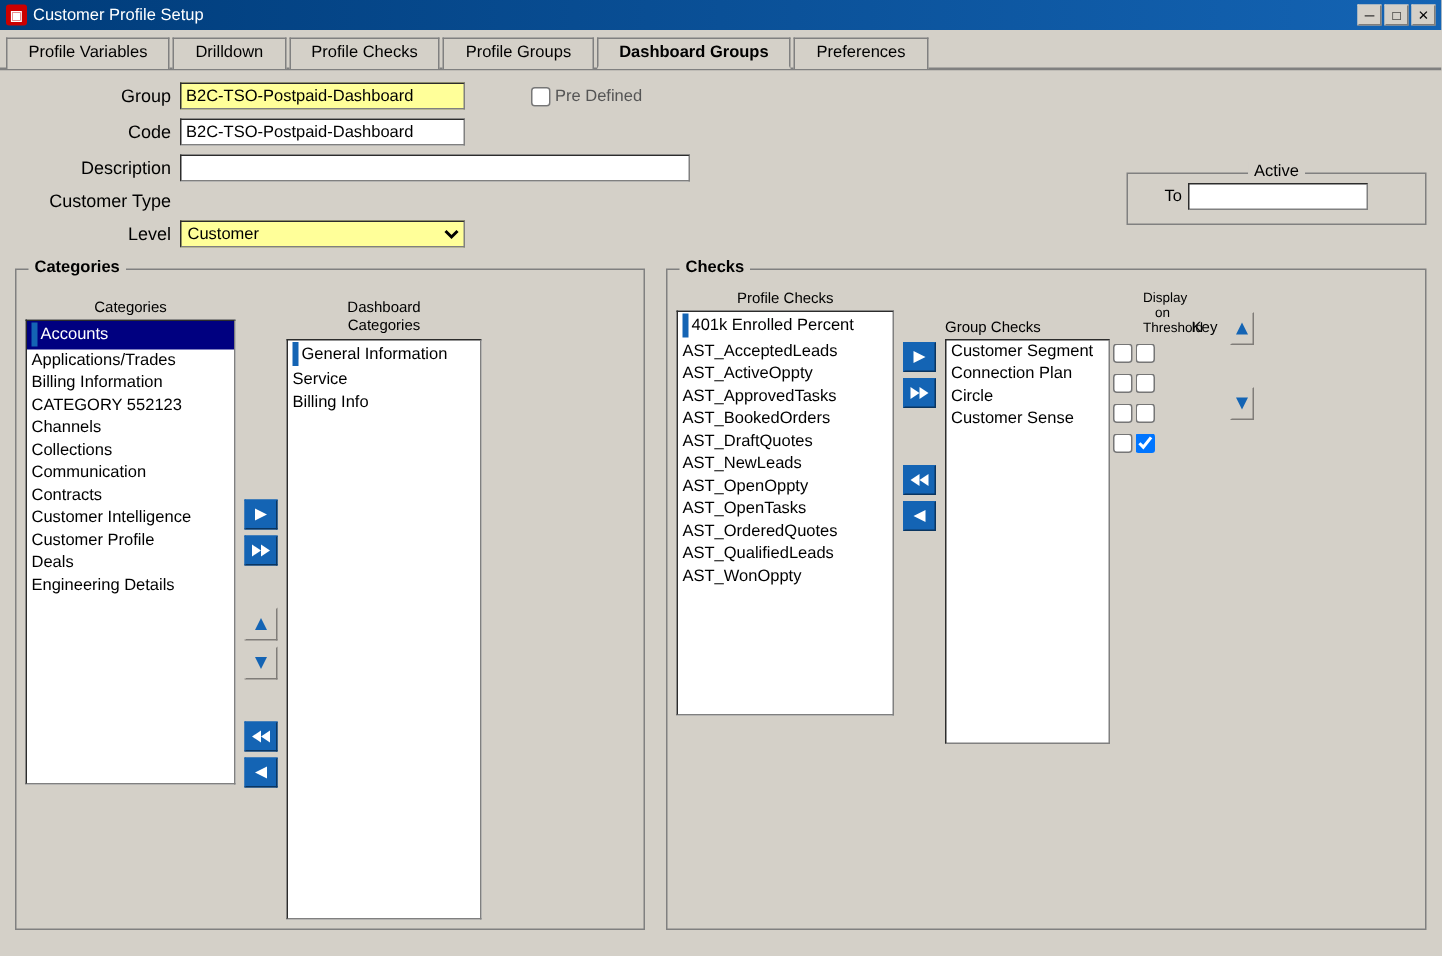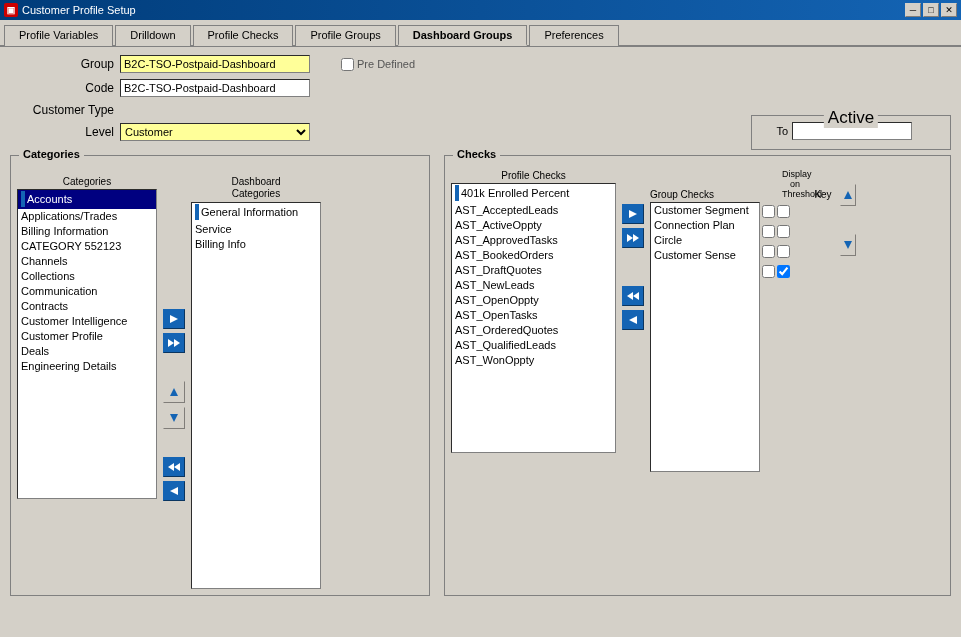--- a/index.html
+++ b/index.html
@@ -109,21 +109,21 @@
       top: 68px;
       width: 200px;
     }
     .active-box-title {
       position: absolute;
       top: -8px;
       left: 50%;
       transform: translateX(-50%);
       background: #d4d0c8;
       padding: 0 4px;
-      font-size: 17px;
+      font-size: 11px;
     }
     .active-row {
       display: flex;
       align-items: center;
       margin-bottom: 3px;
     }
     .active-label { width: 30px; text-align: right; padding-right: 4px; font-size: 11px; }
     .active-input { background: white; border: 1px inset #808080; height: 18px; width: 120px; }
     .sections-row {
       display: flex;
@@ -221,21 +221,21 @@
       background: white;
       border: 1px inset #808080;
       height: 18px;
       width: 130px;
       font-size: 11px;
       padding: 1px 3px;
     }
     .checks-list-box {
       border: 1px inset #808080;
       background: white;
-      width: 165px;
+      width: 145px;
       height: 270px;
       overflow-y: scroll;
     }
     .group-checks-col { display: flex; flex-direction: column; }
     .group-checks-box {
       border: 1px inset #808080;
       background: white;
       width: 110px;
       height: 270px;
       overflow-y: scroll;
@@ -287,28 +287,32 @@
   <div class="tab active">Dashboard Groups</div>
   <div class="tab">Preferences</div>
 </div>
 
 <div class="main-content" style="position:relative;">
 
   <div style="display:flex; flex-direction:column; gap:2px; margin-left:10px;">
     <div class="form-row">
       <span class="form-label">Group</span>
       <input class="form-input" type="text" value="B2C-TSO-Postpaid-Dashboard" style="">
-      <div class="checkbox-label" style="margin-left:31px;">
+      <div class="checkbox-label" style="margin-left:44px;">
         <input type="checkbox" class="cb-small" style="">
         <span style="color:#555;">Pre Defined</span>
       </div>
     </div>
     <div class="form-row">
       <span class="form-label">Code</span>
       <input class="form-input-white" type="text" value="B2C-TSO-Postpaid-Dashboard" style="">
+    </div>
+    <div class="form-row">
+      <span class="form-label">Description</span>
+      <input class="form-input-wide" type="text" value="" style="">
     </div>
     <div class="form-row">
       <span class="form-label">Customer Type</span>
     </div>
     <div class="form-row">
       <span class="form-label">Level</span>
       <select class="form-select" style="background:#ffff99;">
         <option>Customer</option>
         <option>Account</option>
         <option>Service</option>

